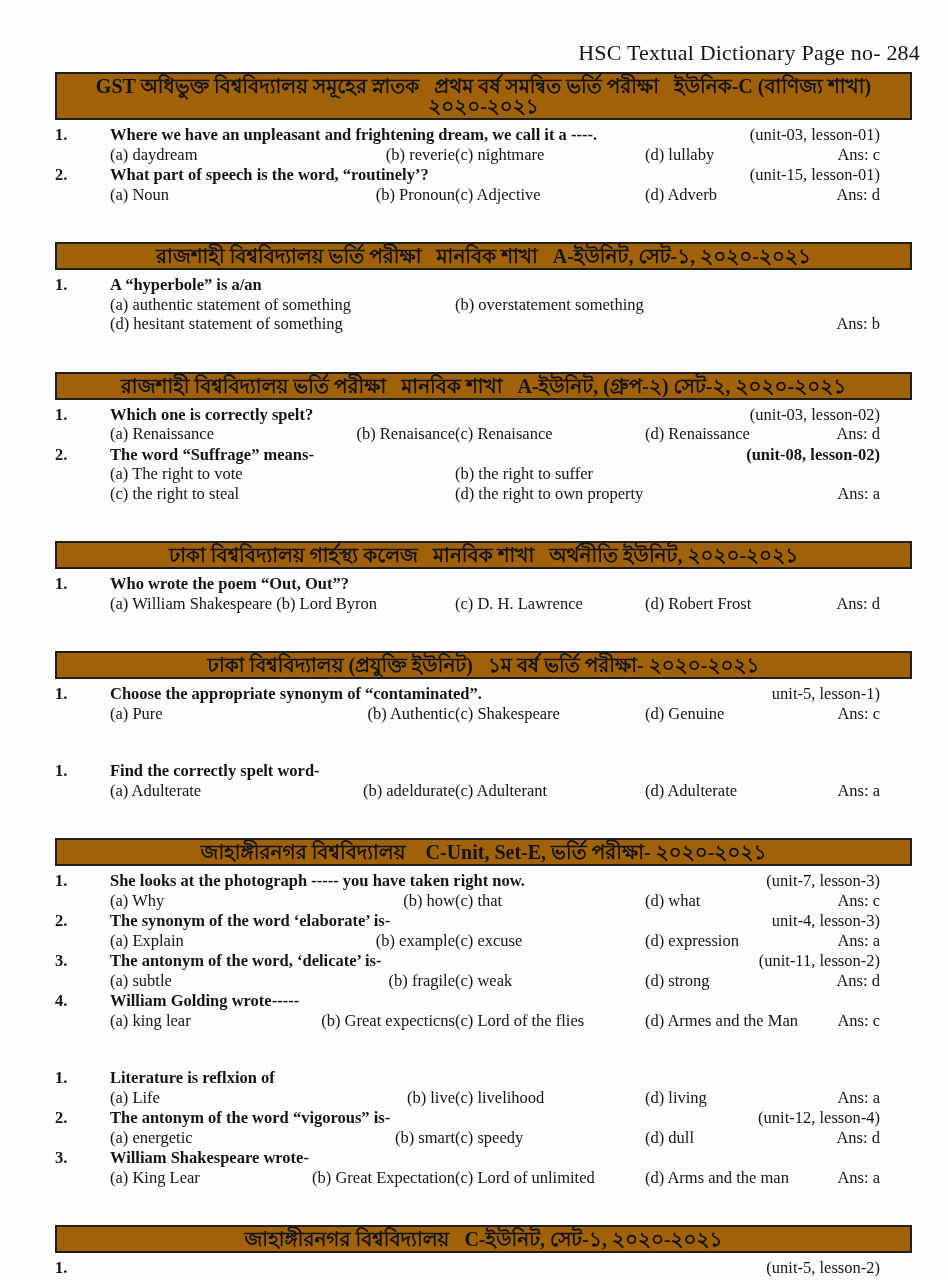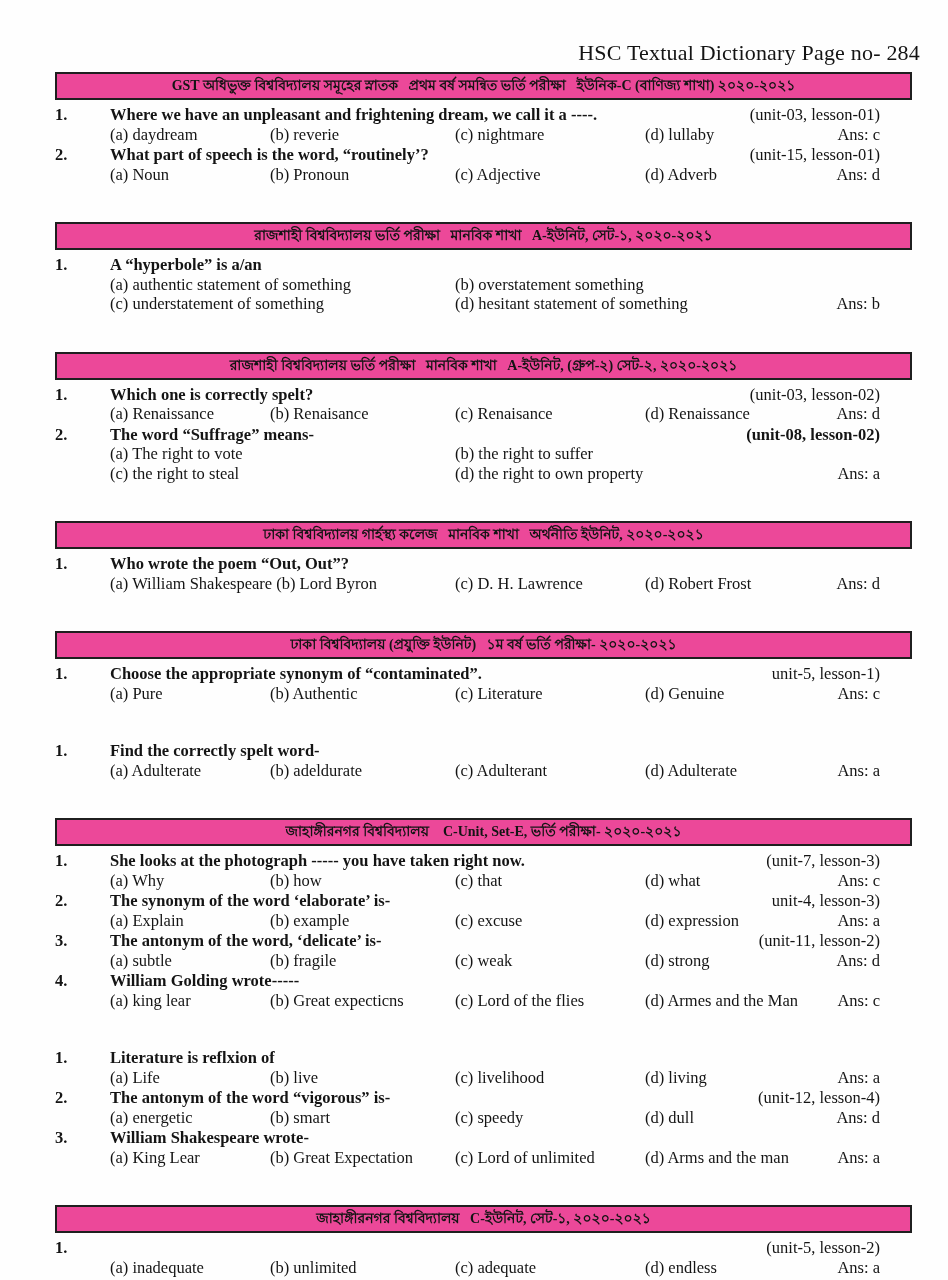--- a/index.html
+++ b/index.html
@@ -17,25 +17,25 @@
     margin:40px 28px 6px 0;
     font-size:22px;
     line-height:26px;
     font-weight:normal;
     letter-spacing:0.2px;
   }
   .content{margin:0 36px 0 55px;}
   .section{margin-top:38px;}
   .section:first-of-type{margin-top:0;}
   .banner{
-    background:#ec4899;
+    background:#a16207;
     border:2px solid #1f1f1f;
     text-align:center;
     font-weight:bold;
-    font-size:14px;
+    font-size:20px;
     line-height:20px;
     padding:2px 6px;
     white-space:pre-wrap;
     margin-bottom:5px;
   }
   .qline{
     display:flex;
     align-items:baseline;
     font-weight:bold;
     font-size:16.5px;
@@ -54,21 +54,21 @@
   .qref.refbold{font-weight:bold;}
   .optrow{
     display:flex;
     align-items:baseline;
     font-size:16.5px;
     line-height:19.5px;
     padding-left:55px;
     padding-right:32px;
   }
   .ca{width:160px;flex:none;}
-  .cb{width:185px;flex:none;}
+  .cb{width:185px;flex:none;text-align:right;}
   .cc{width:190px;flex:none;}
   .cd{flex:1;}
   .cab{width:345px;flex:none;}
   .crest{flex:1;}
   .ans{margin-left:auto;white-space:nowrap;padding-left:6px;}
 </style>
 </head>
 <body>
 
 <div class="page">
@@ -105,21 +105,20 @@
         <div class="banner">রাজশাহী বিশ্ববিদ্যালয় ভর্তি পরীক্ষা   মানবিক শাখা   A-ইউনিট, সেট-১, ২০২০-২০২১</div>
         <div class="qline">
           <span class="qnum">1.</span>
           <span class="qtext">A “hyperbole” is a/an</span>
         </div>
         <div class="optrow">
           <span class="cab">(a) authentic statement of something</span>
           <span class="crest">(b) overstatement something</span>
         </div>
         <div class="optrow">
-          <span class="cab">(c) understatement of something</span>
           <span class="crest">(d) hesitant statement of something</span>
           <span class="ans">Ans: b</span>
         </div>
       </section>
       <section class="section">
         <div class="banner">রাজশাহী বিশ্ববিদ্যালয় ভর্তি পরীক্ষা   মানবিক শাখা   A-ইউনিট, (গ্রুপ-২) সেট-২, ২০২০-২০২১</div>
         <div class="qline">
           <span class="qnum">1.</span>
           <span class="qtext">Which one is correctly spelt?</span>
           <span class="qref">(unit-03, lesson-02)</span>
@@ -162,21 +161,21 @@
       <section class="section">
         <div class="banner">ঢাকা বিশ্ববিদ্যালয় (প্রযুক্তি ইউনিট)   ১ম বর্ষ ভর্তি পরীক্ষা- ২০২০-২০২১</div>
         <div class="qline">
           <span class="qnum">1.</span>
           <span class="qtext">Choose the appropriate synonym of “contaminated”.</span>
           <span class="qref">unit-5, lesson-1)</span>
         </div>
         <div class="optrow">
           <span class="ca">(a) Pure</span>
           <span class="cb">(b) Authentic</span>
-          <span class="cc">(c) Literature</span>
+          <span class="cc">(c) Shakespeare</span>
           <span class="cd">(d) Genuine</span>
           <span class="ans">Ans: c</span>
         </div>
       </section>
       <section class="section">
         <div class="qline">
           <span class="qnum">1.</span>
           <span class="qtext">Find the correctly spelt word-</span>
         </div>
         <div class="optrow">

